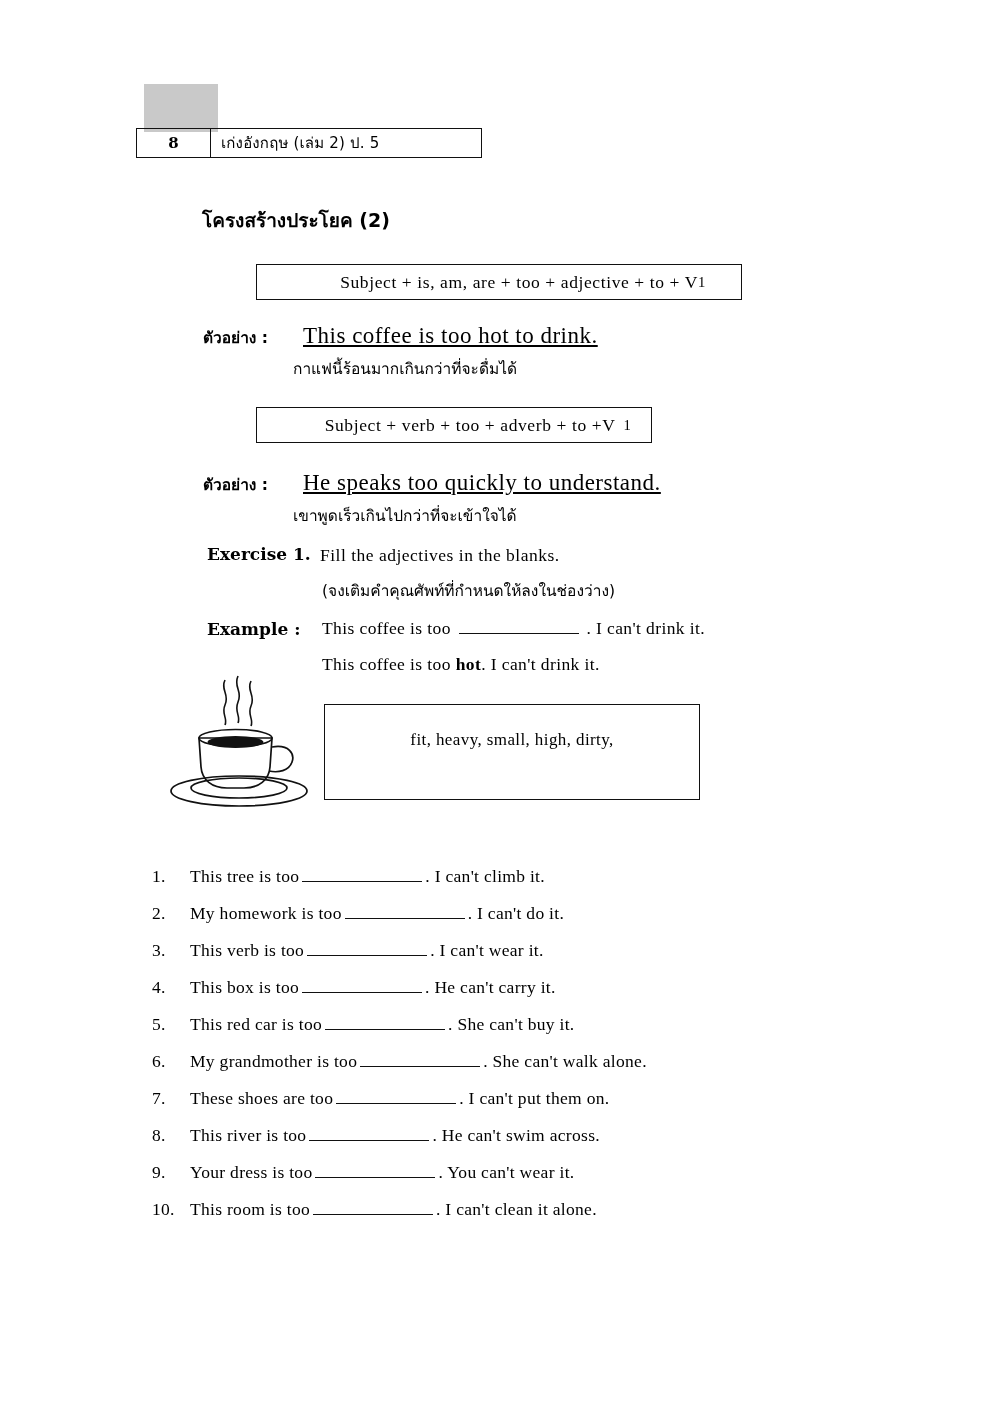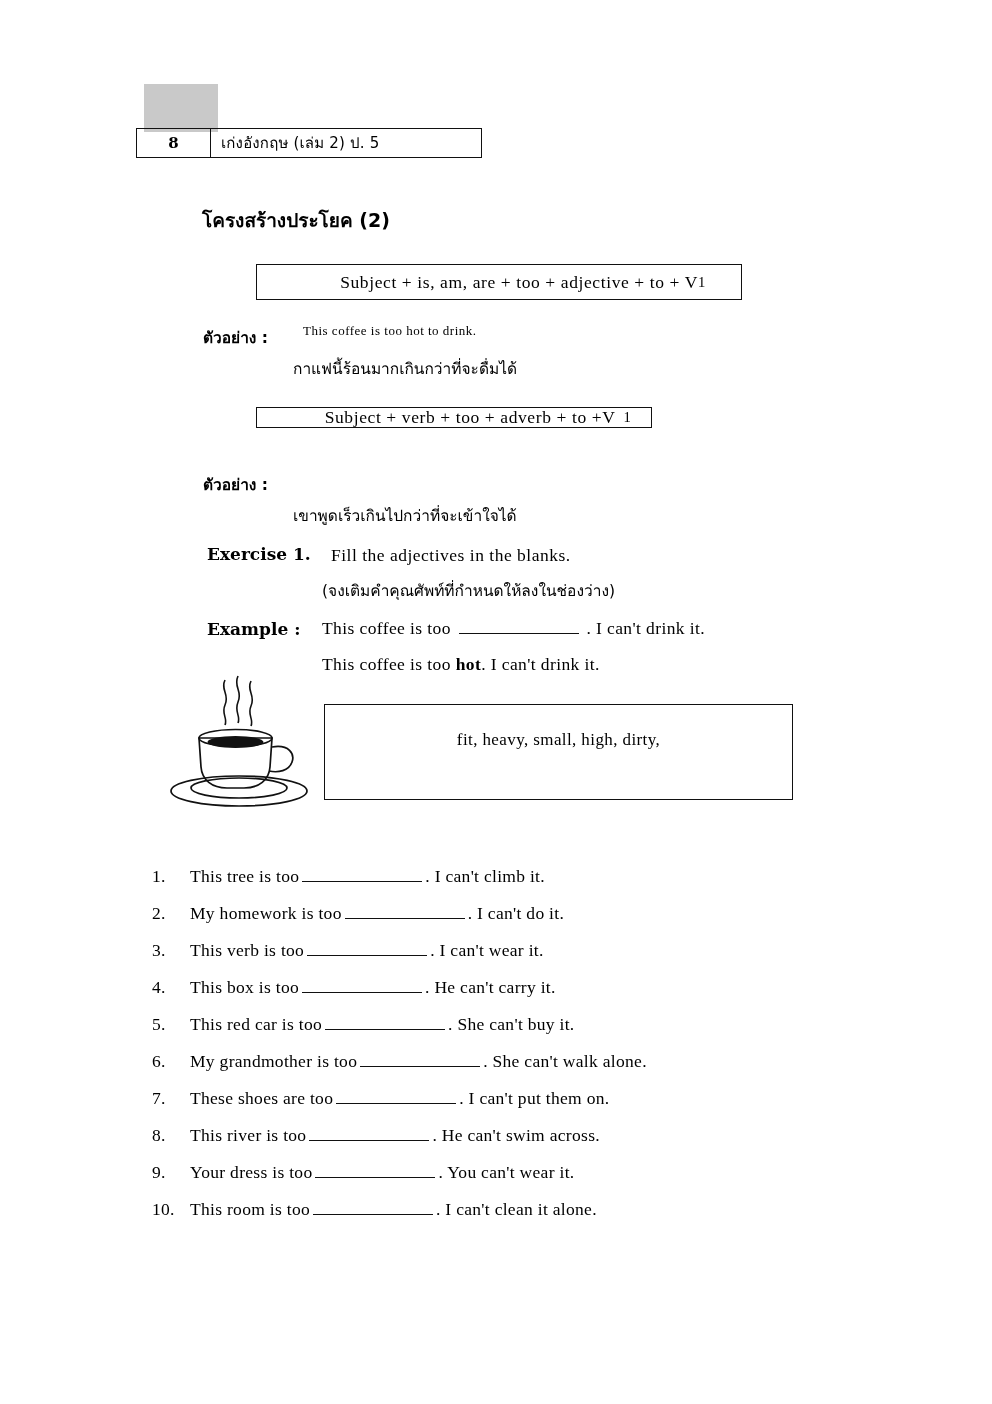--- a/index.html
+++ b/index.html
@@ -93,33 +93,34 @@
     display: flex;
     align-items: center;
     justify-content: center;
     font-family: "Liberation Serif", serif;
     font-size: 17.5px;
     letter-spacing: 0.6px;
     background: #fff;
     padding-left: 48px;
   }
   #formula-1 { left: 256px; top: 264px; width: 486px; height: 36px; }
-  #formula-2 { left: 256px; top: 407px; width: 396px; height: 21px; gap: 8px; }
+  #formula-2 { left: 256px; top: 407px; width: 396px; height: 36px; gap: 8px; }
 
   .label-th {
     position: absolute;
     font-family: "DejaVu Sans", sans-serif;
     font-weight: bold;
     font-size: 15.5px;
   }
   .eng-line {
     position: absolute;
     font-family: "Liberation Serif", serif;
-    font-size: 13px;
+    font-size: 23px;
     letter-spacing: 0.5px;
+    text-decoration: underline;
   }
   .thai-line {
     position: absolute;
     font-family: "DejaVu Sans", sans-serif;
     font-size: 15.5px;
   }
 
   #ex1-label { left: 203px; top: 325px; }
   #ex1-eng   { left: 303px; top: 323px; }
   #ex1-thai  { left: 293px; top: 356px; }
@@ -136,21 +137,20 @@
     font-weight: bold;
     font-size: 17px;
   }
   #exercise-text {
     position: absolute;
     left: 320px;
     top: 545px;
     font-family: "Liberation Serif", serif;
     font-size: 17.5px;
     letter-spacing: 0.5px;
-    margin-left: 11px;
   }
   #exercise-thai {
     position: absolute;
     left: 322px;
     top: 578px;
     font-family: "DejaVu Sans", sans-serif;
     font-size: 15.5px;
   }
 
   #example-label {
@@ -194,21 +194,21 @@
     left: 168px;
     top: 672px;
     width: 150px;
     height: 135px;
   }
 
   .word-box {
     position: absolute;
     left: 324px;
     top: 704px;
-    width: 469px;
+    width: 376px;
     height: 96px;
     border: 1px solid #111;
     box-sizing: border-box;
     font-family: "Liberation Serif", serif;
     font-size: 17px;
     letter-spacing: 0.4px;
     padding: 20px 0 0 0;
   }
   .word-box .wb-line {
     text-align: center;
@@ -260,20 +260,21 @@
   <div class="label-th" id="ex1-label">ตัวอย่าง :</div>
   <div class="eng-line" id="ex1-eng">This coffee is too hot to drink.</div>
   <div class="thai-line" id="ex1-thai">กาแฟนี้ร้อนมากเกินกว่าที่จะดื่มได้</div>
 
   <div class="formula-box" id="formula-2">
     <span>Subject + verb + too + adverb + to +V</span>
       <sub>1</sub>
   </div>
 
   <div class="label-th" id="ex2-label">ตัวอย่าง :</div>
+  <div class="eng-line" id="ex2-eng">He speaks too quickly to understand.</div>
   <div class="thai-line" id="ex2-thai">เขาพูดเร็วเกินไปกว่าที่จะเข้าใจได้</div>
 
   <div id="exercise-label">Exercise 1.</div>
   <div id="exercise-text">Fill the adjectives in the blanks.</div>
   <div id="exercise-thai">(จงเติมคำคุณศัพท์ที่กำหนดให้ลงในช่องว่าง)</div>
 
   <div id="example-label">Example :</div>
   <div id="example-line1">
     <span>This coffee is too</span>
     <span class="blank" style="width:120px"></span>

